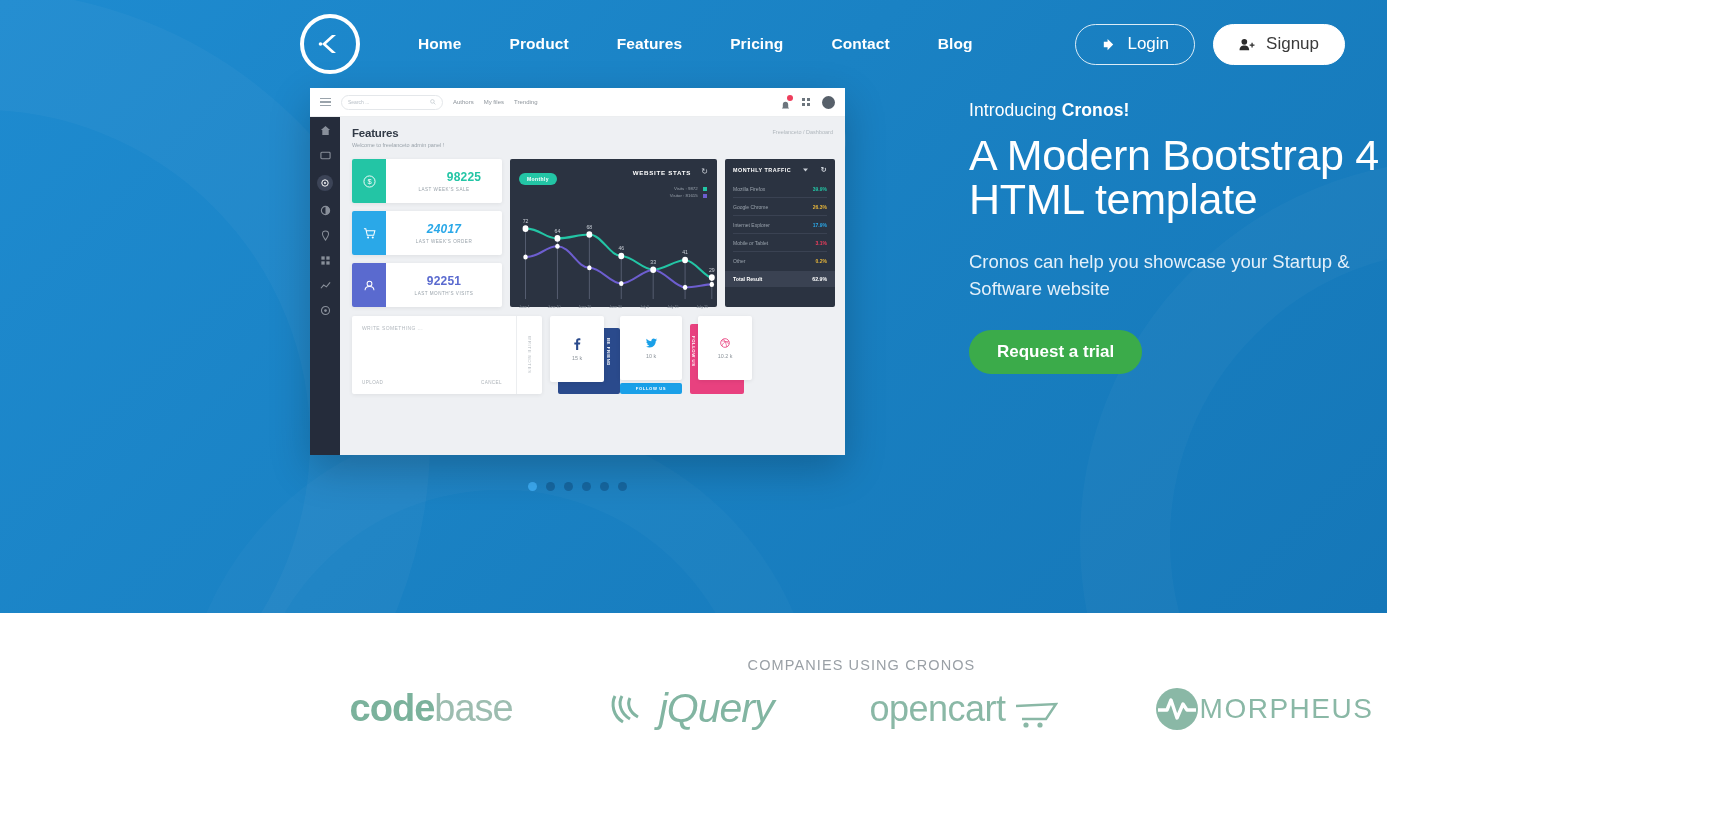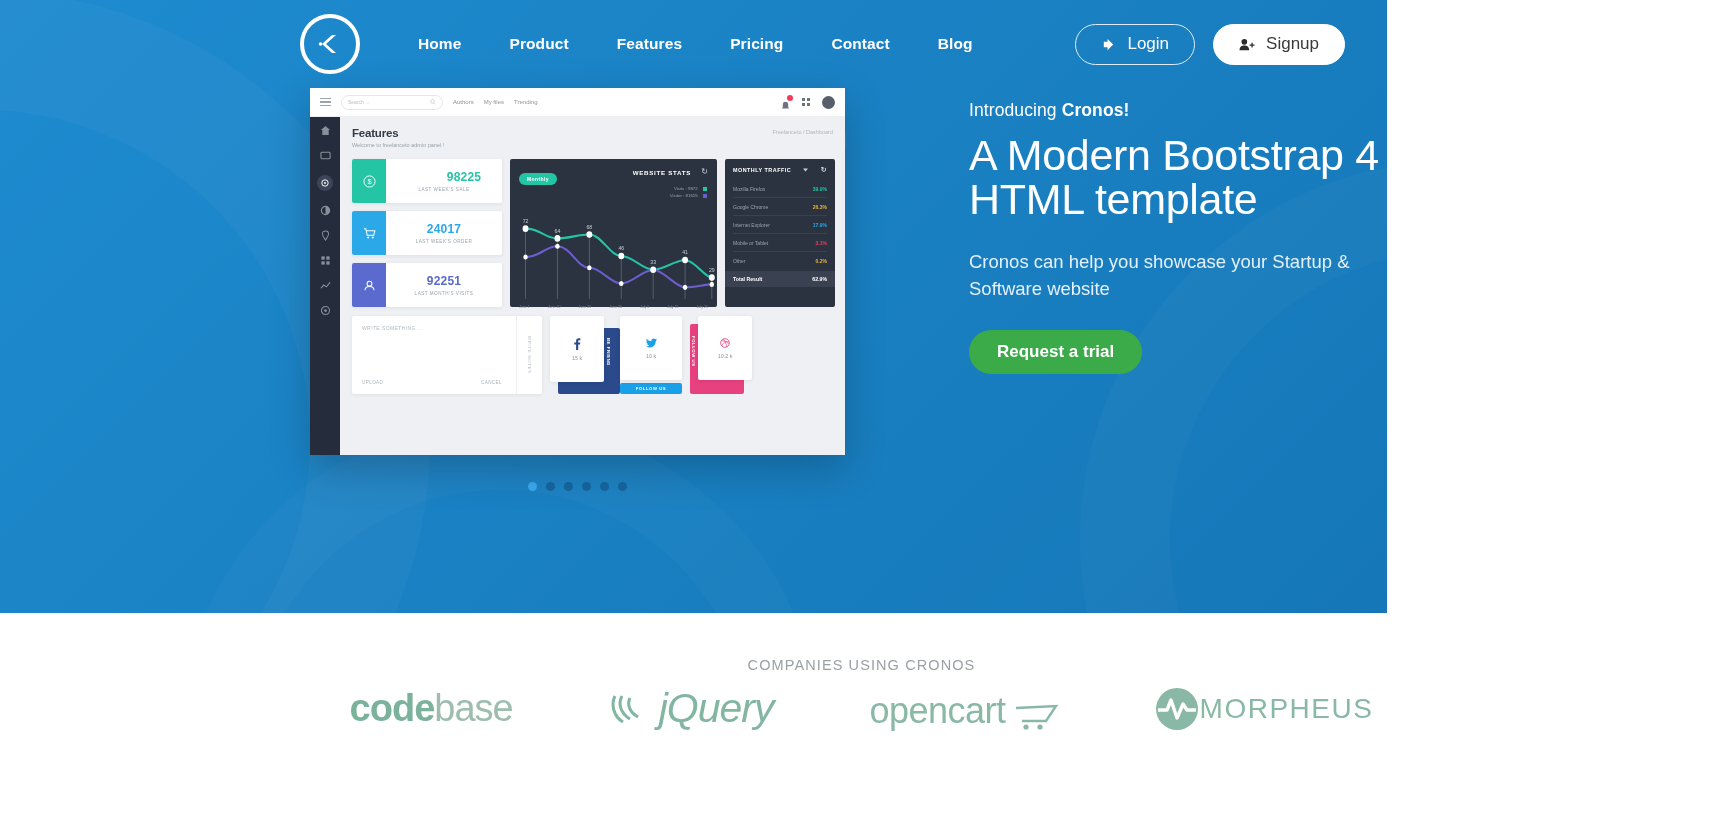--- a/index.html
+++ b/index.html
@@ -195,20 +195,21 @@
     padding-top: 44px;
   }
   .companies-title {
     font-size: 14.5px;
     letter-spacing: 1.1px;
     color: #9aa0a6;
     margin-bottom: 12px;
   }
   .logo-row {
     display: flex;
+    align-items: center;
     justify-content: center;
     gap: 96px;
     width: 1160px;
   }
   .logo-item { display: flex; align-items: center; cursor: pointer; }
 
   .lg-codebase { font-size: 38px; letter-spacing: -1px; color: #8fb8a7; }
   .lg-codebase b { font-weight: bold; color: #7bb29c; }
   .lg-codebase span { font-weight: normal; color: #9dbdb0; }
 
@@ -278,21 +279,21 @@
   .stat-ico {
     width: 34px; height: 44px; display:flex; align-items:center;
     justify-content:center; flex: 0 0 auto;
   }
   .stat-ico.green { background: #23c5a5; }
   .stat-ico.blue  { background: #2aa8e8; }
   .stat-ico.indigo{ background: #5a6acf; }
   .stat-txt { flex:1; text-align:center; }
   .stat-num { font-size: 12px; font-weight: bold; letter-spacing: .2px; }
   .stat-num.green { color: #23c5a5; padding-left: 40px; }
-  .stat-num.blue  { color: #2aa8e8; }
+  .stat-num.blue  { color: #2aa8e8; font-style: italic; }
   .stat-num.indigo{ color: #5a6acf; }
   .stat-lbl { font-size: 4.6px; color: #9aa3ab; letter-spacing:.5px;
     margin-top: 3px; }
 
   .chart-card {
     flex: 1; background: #2b3341; border-radius: 2px; padding: 8px 9px;
     position: relative; min-width: 0;
   }
   .cc-pill {
     background: #23c5a5; color:#fff; font-size: 5px; font-weight:bold;

